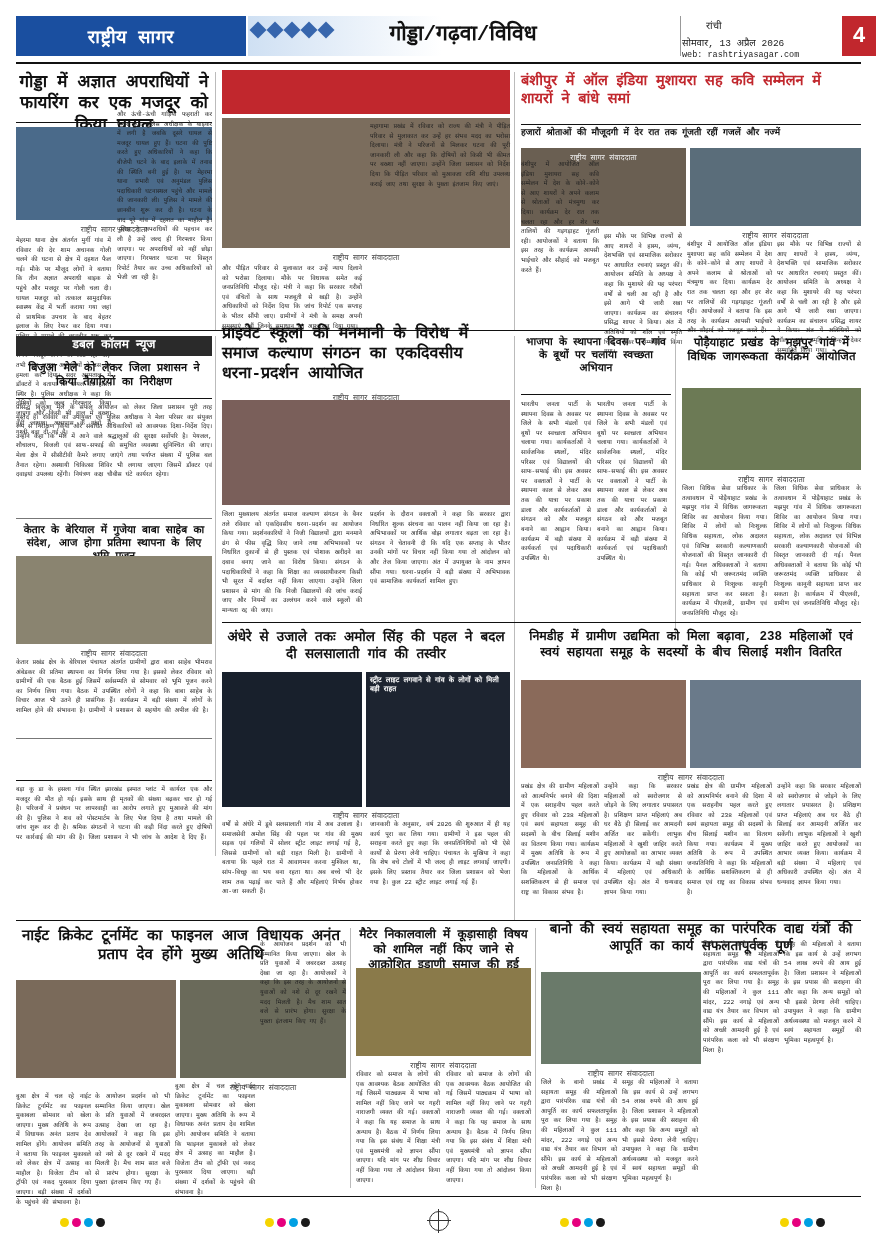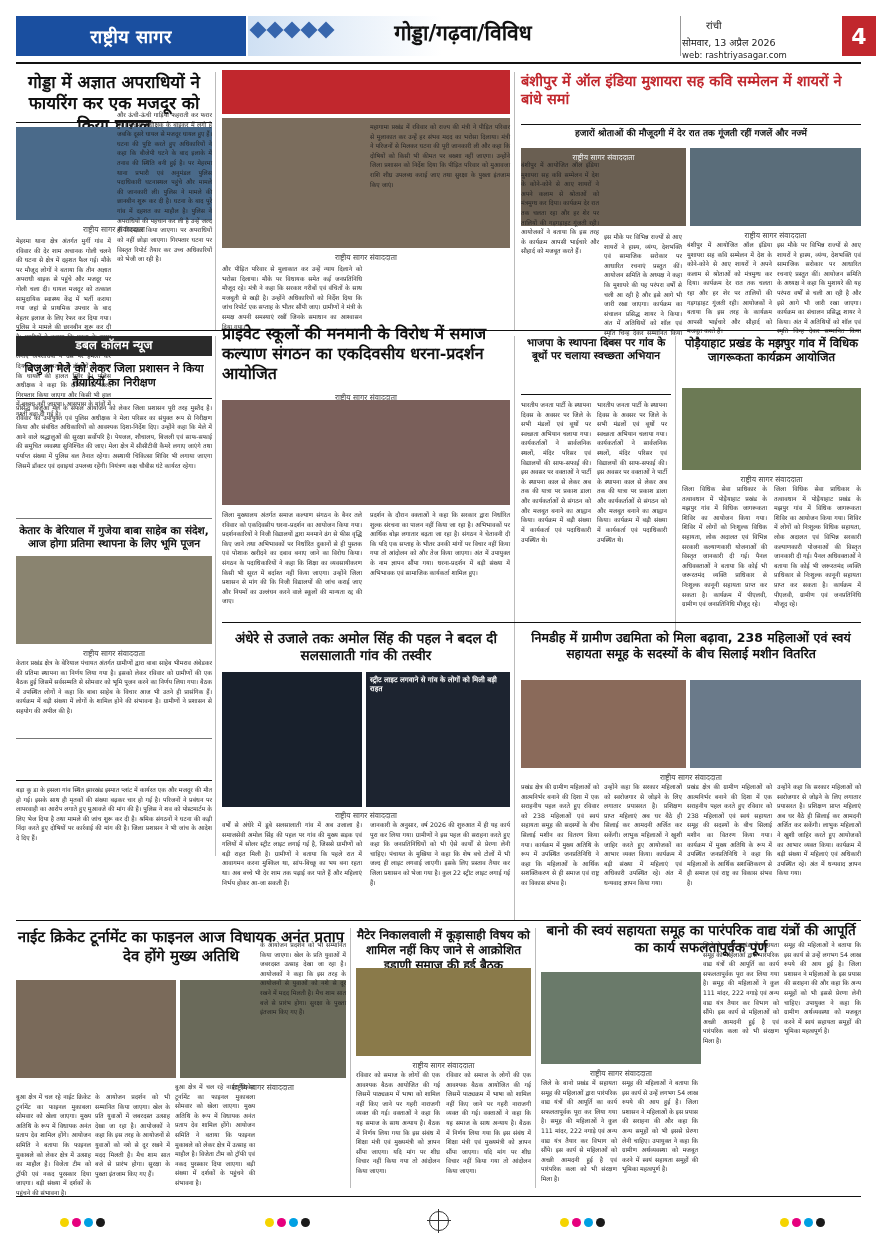--- a/index.html
+++ b/index.html
@@ -1,17 +1,17 @@
 <!DOCTYPE html>
 <html><head>
 <meta charset="utf-8">
 <style>
   html,body{margin:0;padding:0;background:#ffffff;}
   body{width:877px;height:1241px;font-family:"DejaVu Sans", sans-serif;color:#111;}
-  .page{position:relative;width:877px;height:1241px;background:#fff;overflow:hidden;}
+  .page{position:relative;width:877px;height:1241px;background:#fff;overflow:hidden;font-family:Liberation Mono, monospace;}
 
   
   .masthead{position:absolute;left:16px;top:16px;width:845px;height:44px;}
   .mast-left{position:absolute;left:0;top:0;width:230px;height:40px;background:#1a4fa0;
     display:flex;align-items:center;justify-content:center;}
   .mast-left span{color:#fff;font-size:18px;font-weight:bold;letter-spacing:.5px;}
   .mast-mid{position:absolute;left:232px;top:0;width:430px;height:40px;
     background:linear-gradient(90deg,#cfe0f3 0%, #ffffff 45%, #ffffff 100%);}
   .mast-diamonds{position:absolute;left:236px;top:8px;display:flex;gap:5px;}
   .mast-diamonds i{display:block;width:12px;height:12px;background:#1a4fa0;transform:rotate(45deg);opacity:.85;}
@@ -81,21 +81,21 @@
 
   <div class="blk" style="left:222px;top:70px;width:288px;height:44px;background:#c1272d;"></div>
   <div class="blk ph" style="left:222px;top:118px;width:288px;height:130px;background:#7b6d5d;"></div>
   <div class="blk byline" style="left:222px;top:250px;width:288px;">राष्ट्रीय सागर संवाददाता</div>
   <div class="blk body" style="left:222px;top:264px;width:140px;">और पीड़ित परिवार से मुलाकात कर उन्हें न्याय दिलाने को भरोसा दिलाया। मौके पर विधायक समेत कई जनप्रतिनिधि मौजूद रहे। मंत्री ने कहा कि सरकार गरीबों एवं वंचितों के साथ मजबूती से खड़ी है। उन्होंने अधिकारियों को निर्देश दिया कि जांच रिपोर्ट एक सप्ताह के भीतर सौंपी जाए। ग्रामीणों ने मंत्री के समक्ष अपनी समस्याएं रखीं जिनके समाधान का आश्वासन दिया गया।</div>
   <div class="blk body" style="left:370px;top:122px;width:140px;">महागामा प्रखंड में रविवार को राज्य की मंत्री ने पीड़ित परिवार से मुलाकात कर उन्हें हर संभव मदद का भरोसा दिलाया। मंत्री ने परिजनों से मिलकर घटना की पूरी जानकारी ली और कहा कि दोषियों को किसी भी कीमत पर बख्शा नहीं जाएगा। उन्होंने जिला प्रशासन को निर्देश दिया कि पीड़ित परिवार को मुआवजा राशि शीघ्र उपलब्ध कराई जाए तथा सुरक्षा के पुख्ता इंतजाम किए जाएं।</div>
   <div class="vline" style="left:514px;top:72px;height:258px;"></div>
 
   <div class="blk hl" style="left:521px;top:72px;width:340px;font-size:14.5px;text-align:left;color:#c1272d;">बंशीपुर में ऑल इंडिया मुशायरा सह कवि सम्मेलन में शायरों ने बांधे समां</div>
   <div class="blk rule" style="left:521px;top:124px;width:340px;height:1px;"></div>
-  <div class="blk sub" style="left:521px;top:128px;width:340px;text-align:center;font-weight:bold;font-size:9px;">हजारों श्रोताओं की मौजूदगी में देर रात तक गूंजती रहीं गजलें और नज्में</div>
+  <div class="blk sub" style="left:521px;top:128px;width:340px;text-align:left;font-weight:bold;font-size:9px;">हजारों श्रोताओं की मौजूदगी में देर रात तक गूंजती रहीं गजलें और नज्में</div>
   <div class="blk ph" style="left:521px;top:148px;width:165px;height:78px;background:#6a5f52;"></div>
   <div class="blk ph" style="left:690px;top:148px;width:171px;height:78px;background:#5a6d7a;"></div>
   <div class="blk byline" style="left:521px;top:150px;width:165px;color:#eee;">राष्ट्रीय सागर संवाददाता</div>
   <div class="blk byline" style="left:690px;top:228px;width:171px;">राष्ट्रीय सागर संवाददाता</div>
   <div class="blk body" style="left:521px;top:160px;width:78px;">बंशीपुर में आयोजित ऑल इंडिया मुशायरा सह कवि सम्मेलन में देश के कोने-कोने से आए शायरों ने अपने कलाम से श्रोताओं को मंत्रमुग्ध कर दिया। कार्यक्रम देर रात तक चलता रहा और हर शेर पर तालियों की गड़गड़ाहट गूंजती रही। आयोजकों ने बताया कि इस तरह के कार्यक्रम आपसी भाईचारे और सौहार्द को मजबूत करते हैं।</div>
   <div class="blk body" style="left:604px;top:232px;width:78px;">इस मौके पर विभिन्न राज्यों से आए शायरों ने हास्य, व्यंग्य, देशभक्ति एवं सामाजिक सरोकार पर आधारित रचनाएं प्रस्तुत कीं। आयोजन समिति के अध्यक्ष ने कहा कि मुशायरे की यह परंपरा वर्षों से चली आ रही है और इसे आगे भी जारी रखा जाएगा। कार्यक्रम का संचालन प्रसिद्ध शायर ने किया। अंत में अतिथियों को शॉल एवं स्मृति चिन्ह देकर सम्मानित किया गया।</div>
   <div class="blk body" style="left:687px;top:240px;width:85px;">बंशीपुर में आयोजित ऑल इंडिया मुशायरा सह कवि सम्मेलन में देश के कोने-कोने से आए शायरों ने अपने कलाम से श्रोताओं को मंत्रमुग्ध कर दिया। कार्यक्रम देर रात तक चलता रहा और हर शेर पर तालियों की गड़गड़ाहट गूंजती रही। आयोजकों ने बताया कि इस तरह के कार्यक्रम आपसी भाईचारे और सौहार्द को मजबूत करते हैं।</div>
   <div class="blk body" style="left:777px;top:240px;width:84px;">इस मौके पर विभिन्न राज्यों से आए शायरों ने हास्य, व्यंग्य, देशभक्ति एवं सामाजिक सरोकार पर आधारित रचनाएं प्रस्तुत कीं। आयोजन समिति के अध्यक्ष ने कहा कि मुशायरे की यह परंपरा वर्षों से चली आ रही है और इसे आगे भी जारी रखा जाएगा। कार्यक्रम का संचालन प्रसिद्ध शायर ने किया। अंत में अतिथियों को शॉल एवं स्मृति चिन्ह देकर सम्मानित किया गया।</div>
 
   <div class="blk rule" style="left:16px;top:330px;width:845px;height:1px;"></div>

